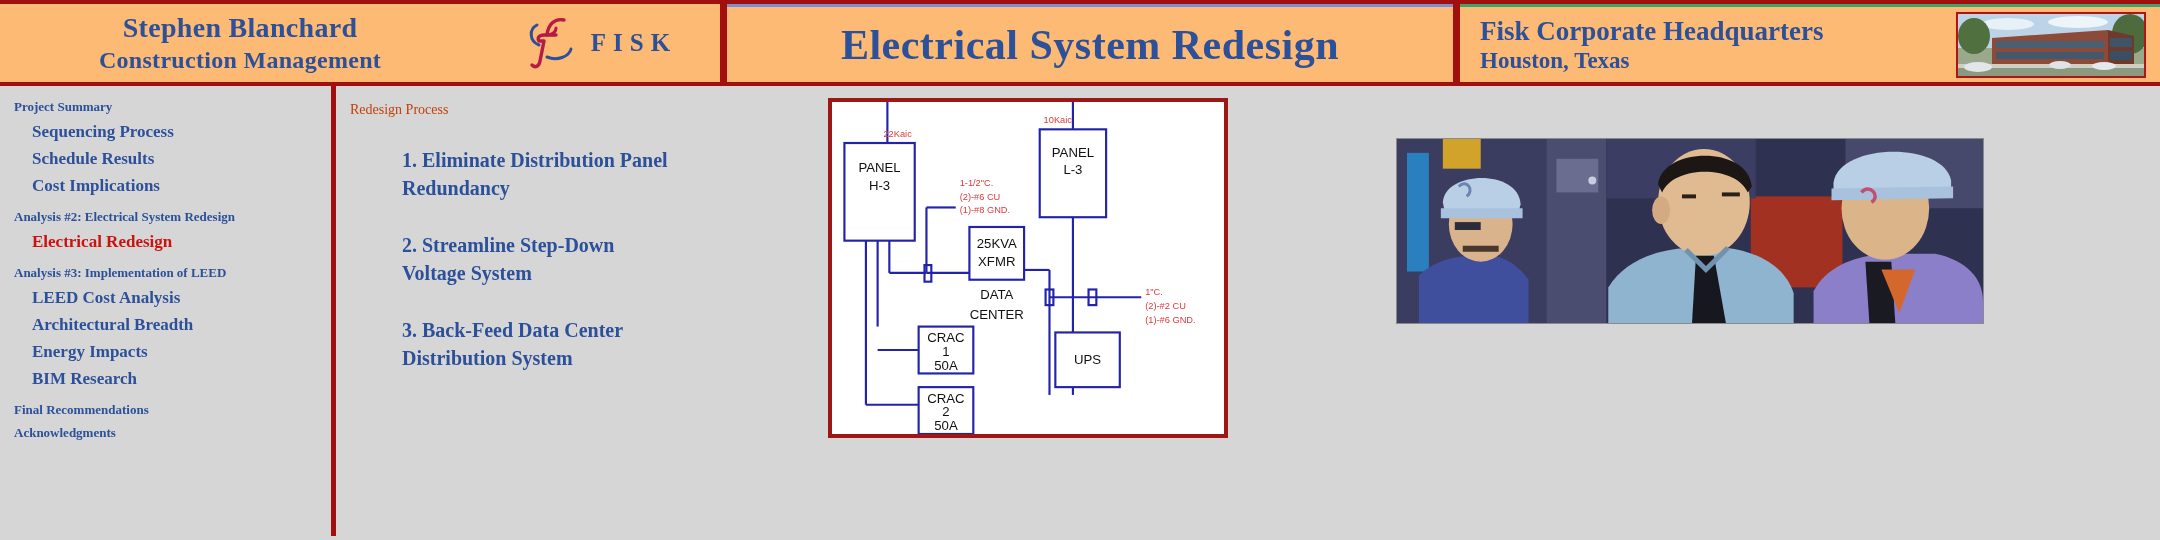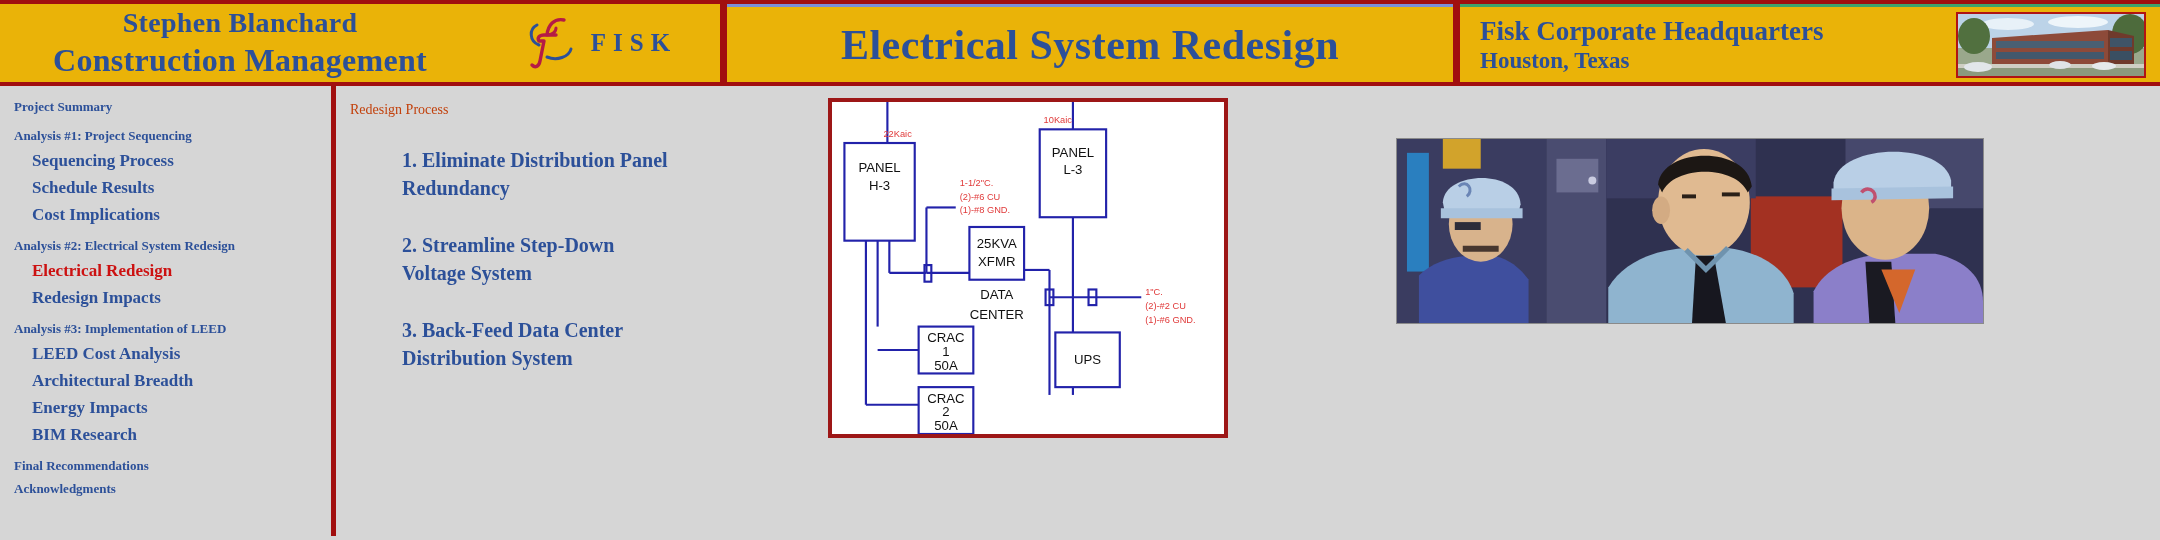--- a/index.html
+++ b/index.html
@@ -7,27 +7,27 @@
   html,body {
     width:2160px; height:540px;
     background:#d6d6d6;
     font-family:"Liberation Serif", serif;
     overflow:hidden;
   }
   #page { position:relative; width:2160px; height:540px; background:#d6d6d6; }
 
   
   #header { position:relative; display:flex; height:86px; width:2160px;
-            border-top:4px solid #a10f0f; border-bottom:4px solid #a10f0f; background:#eab308; }
+            border-top:4px solid #a10f0f; border-bottom:4px solid #a10f0f; background:#fdba74; }
 
   .hdr-cell { position:relative; display:flex; align-items:center; justify-content:center; }
 
   #hdr-author { width:480px; flex-direction:column; border-right:0; }
   #hdr-author .ln1 { font-size:28px; font-weight:bold; color:#2c5099; letter-spacing:.3px; }
-  #hdr-author .ln2 { font-size:32px; font-weight:bold; color:#2c5099; letter-spacing:.3px; margin-top:3px; }
+  #hdr-author .ln2 { font-size:24px; font-weight:bold; color:#2c5099; letter-spacing:.3px; margin-top:3px; }
 
   #hdr-logo { width:240px; }
   .logo-wrap { display:flex; align-items:center; gap:10px; }
   .fisk-word { font-family:Liberation Serif, serif; font-size:25px; font-weight:bold;
                color:#2c5099; letter-spacing:7px; }
 
   .vdiv { width:7px; background:#a10f0f; align-self:stretch; }
 
   #hdr-title { flex:1; border-top:3px solid #7b8fd4; }
   #hdr-title .t { font-size:42px; font-weight:bold; color:#2c5099; letter-spacing:.5px; }
@@ -137,27 +137,25 @@
         </svg>
       </div>
     </div>
   </div>
 
   <div id="body">
 
     <nav id="sidebar">
       <div id="sidebar-nav-list">
           <div class="nav-item nav-l0">Project Summary</div>
-          <div class="nav-item nav-l0 nav-gap">Analysis #1: Project Sequencing</div>
           <div class="nav-item nav-l1">Sequencing Process</div>
           <div class="nav-item nav-l1">Schedule Results</div>
           <div class="nav-item nav-l1">Cost Implications</div>
           <div class="nav-item nav-l0 nav-gap">Analysis #2: Electrical System Redesign</div>
           <div class="nav-item nav-l1 nav-active">Electrical Redesign</div>
-          <div class="nav-item nav-l1">Redesign Impacts</div>
           <div class="nav-item nav-l0 nav-gap">Analysis #3: Implementation of LEED</div>
           <div class="nav-item nav-l1">LEED Cost Analysis</div>
           <div class="nav-item nav-l1">Architectural Breadth</div>
           <div class="nav-item nav-l1">Energy Impacts</div>
           <div class="nav-item nav-l1">BIM Research</div>
           <div class="nav-item nav-l0 nav-gap">Final Recommendations</div>
           <div class="nav-item nav-l0">Acknowledgments</div>
         </div>
       <div id="sidebar-rule"></div>
     </nav>

